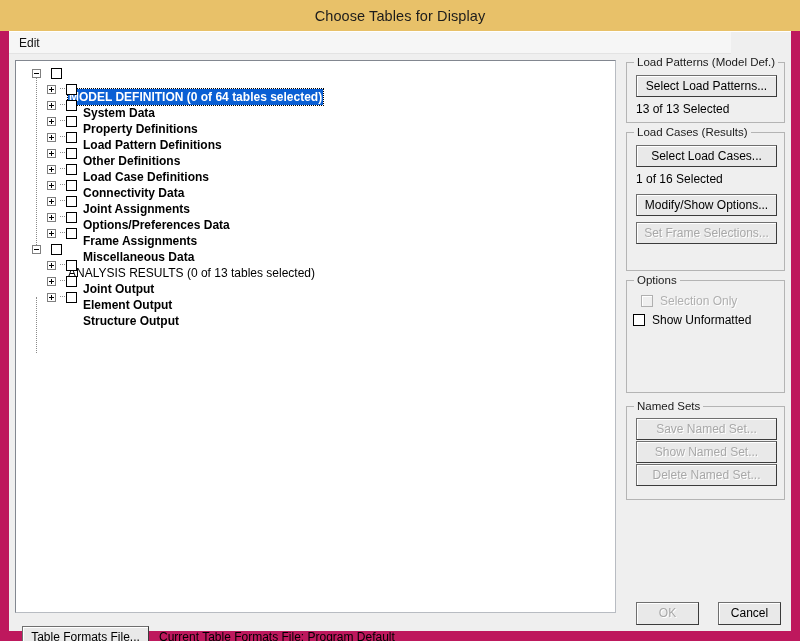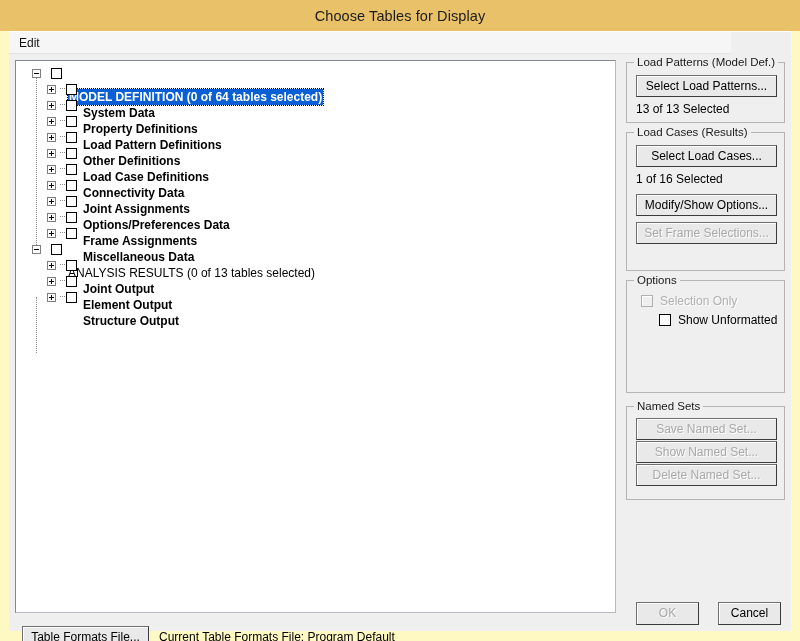--- a/index.html
+++ b/index.html
@@ -15,21 +15,21 @@
     font-size: 12px;
     color: #000;
     -webkit-font-smoothing: none;
   }
 
   
   .window {
     position: absolute;
     left: 0; top: 0;
     width: 800px; height: 641px;
-    background: #fef9c3;
+    background: #be185d;
     box-sizing: border-box;
   }
   .titlebar {
     position: absolute;
     left: 0; top: 0;
     width: 800px; height: 31px;
     background: #e8c169;
     display: flex;
     align-items: center;
     justify-content: center;
@@ -400,21 +400,21 @@
         <div class="btn" style="position:absolute;left:9px;top:61px;width:141px;">Modify/Show Options...</div>
         <div class="btn disabled" style="position:absolute;left:9px;top:89px;width:141px;">Set Frame Selections...</div>
       </div>
 
       <div class="groupbox" id="gb-options">
         <span class="gb-title">Options</span>
         <div class="chk-row" style="position:absolute;left:14px;top:12px;">
           <span class="chk-box disabled"></span>
           <span class="chk-label disabled">Selection Only</span>
         </div>
-        <div class="chk-row" style="position:absolute;left:32px;top:31px;">
+        <div class="chk-row" style="position:absolute;left:6px;top:31px;">
           <span class="chk-box"></span>
           <span class="chk-label">Show Unformatted</span>
         </div>
       </div>
 
       <div class="groupbox" id="gb-named-sets">
         <span class="gb-title">Named Sets</span>
         <div class="btn disabled" style="position:absolute;left:9px;top:11px;width:141px;">Save Named Set...</div>
         <div class="btn disabled" style="position:absolute;left:9px;top:34px;width:141px;">Show Named Set...</div>
         <div class="btn disabled" style="position:absolute;left:9px;top:57px;width:141px;">Delete Named Set...</div>

